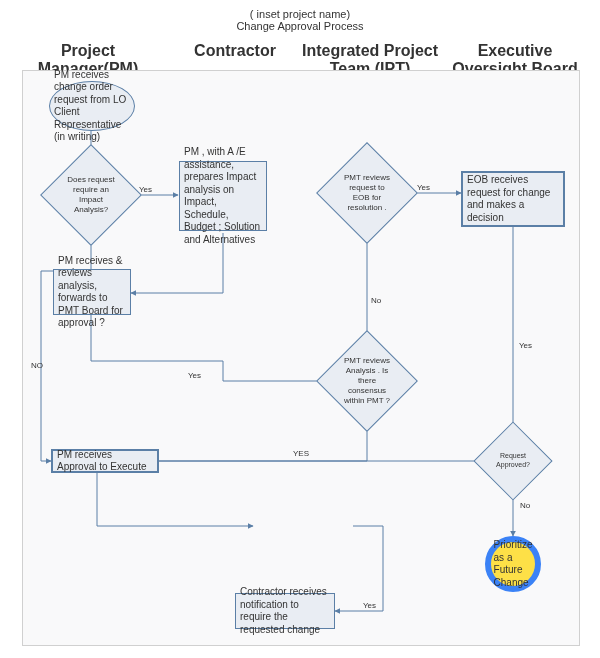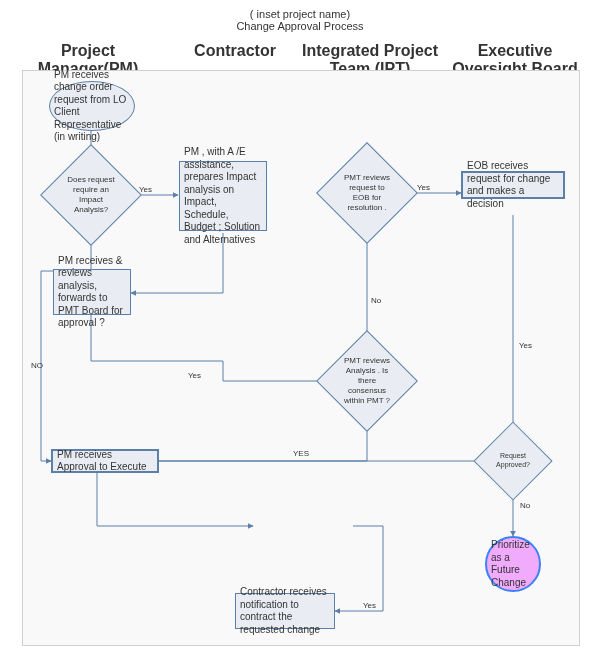--- a/index.html
+++ b/index.html
@@ -5,21 +5,21 @@
 html,body{margin:0;padding:0;background:#fff;font-family:Arial,Helvetica,sans-serif}
 .page{width:600px;height:658px;position:relative;background:#fff}
 .canvas{position:absolute;left:22px;top:70px;width:556px;height:574px;background:#f9f9fa;border:1px solid #d0d0d0}
 .title{position:absolute;left:0;top:8px;width:600px;text-align:center;font-size:11px;color:#333}
 .lane-header{position:absolute;top:42px;font-size:16px;font-weight:bold;color:#333;text-align:center}
 
 .node{position:absolute;font-size:10px;color:#333;text-align:left;display:flex;align-items:center;justify-content:center;line-height:1.25;padding:4px;box-sizing:border-box}
 .terminator{background:#e9edf3;border:1px solid #5b7fa6;border-radius:50%/50%}
 .process{background:#e9edf3;border:1px solid #5b7fa6}
 .thick{border:2px solid #5b7fa6}
-.circle{background:#f0abfc;border:2px solid #3b82f6;border-radius:50%}
+.circle{background:#fde047;border:6px solid #3b82f6;border-radius:50%}
 
 .diamond{position:absolute}
 .diamond .shape{position:absolute;inset:0;transform:rotate(45deg);background:#e9edf3;border:1px solid #5b7fa6}
 .diamond .lbl{position:absolute;inset:0;display:flex;align-items:center;justify-content:center;text-align:center;font-size:8px;color:#333;padding:10px;box-sizing:border-box;line-height:1.25}
 
 .edge-label{position:absolute;font-size:8px;color:#333}
 
 svg.conn{position:absolute;left:0;top:0;overflow:visible;width:100%;height:100%;pointer-events:none}
 </style>
 </head>
@@ -85,40 +85,40 @@
       <div class="lbl">Does request require an Impact Analysis?</div>
     </div>
 
     <div class="node process" style="left:156px;top:90px;width:88px;height:70px">PM , with A /E assistance, prepares Impact analysis on Impact, Schedule, Budget ; Solution and Alternatives</div>
 
     <div class="diamond" style="left:308px;top:86px;width:72px;height:72px">
       <div class="shape"></div>
       <div class="lbl">PMT reviews request to EOB for resolution .</div>
     </div>
 
-    <div class="node process thick" style="left:438px;top:100px;width:104px;height:28px">EOB receives request for change and makes a decision</div>
+    <div class="node process thick" style="left:438px;top:100px;width:104px;height:56px">EOB receives request for change and makes a decision</div>
 
     <div class="node process" style="left:30px;top:198px;width:78px;height:46px">PM receives &amp; reviews analysis, forwards to PMT Board for approval ?</div>
 
     <div class="diamond" style="left:308px;top:274px;width:72px;height:72px">
       <div class="shape"></div>
       <div class="lbl">PMT reviews Analysis . Is there consensus within PMT ?</div>
     </div>
 
     <div class="node process thick" style="left:28px;top:378px;width:108px;height:24px">PM receives Approval to Execute</div>
 
     <div class="diamond" style="left:462px;top:362px;width:56px;height:56px">
       <div class="shape"></div>
       <div class="lbl" style="font-size:7px;padding:12px">Request Approved?</div>
     </div>
 
 
     <div class="node circle" style="left:462px;top:465px;width:56px;height:56px">Prioritize as a Future Change</div>
 
-    <div class="node process" style="left:212px;top:522px;width:100px;height:36px">Contractor receives notification to contract the requested change</div>
+    <div class="node process" style="left:212px;top:522px;width:100px;height:36px">Contractor receives notification to require the requested change</div>
 
     <div class="edge-label" style="left:116px;top:114px">Yes</div>
     <div class="edge-label" style="left:394px;top:112px">Yes</div>
     <div class="edge-label" style="left:8px;top:290px">NO</div>
     <div class="edge-label" style="left:348px;top:225px">No</div>
     <div class="edge-label" style="left:165px;top:300px">Yes</div>
     <div class="edge-label" style="left:496px;top:270px">Yes</div>
     <div class="edge-label" style="left:270px;top:378px">YES</div>
     <div class="edge-label" style="left:497px;top:430px">No</div>
     <div class="edge-label" style="left:340px;top:530px">Yes</div>

